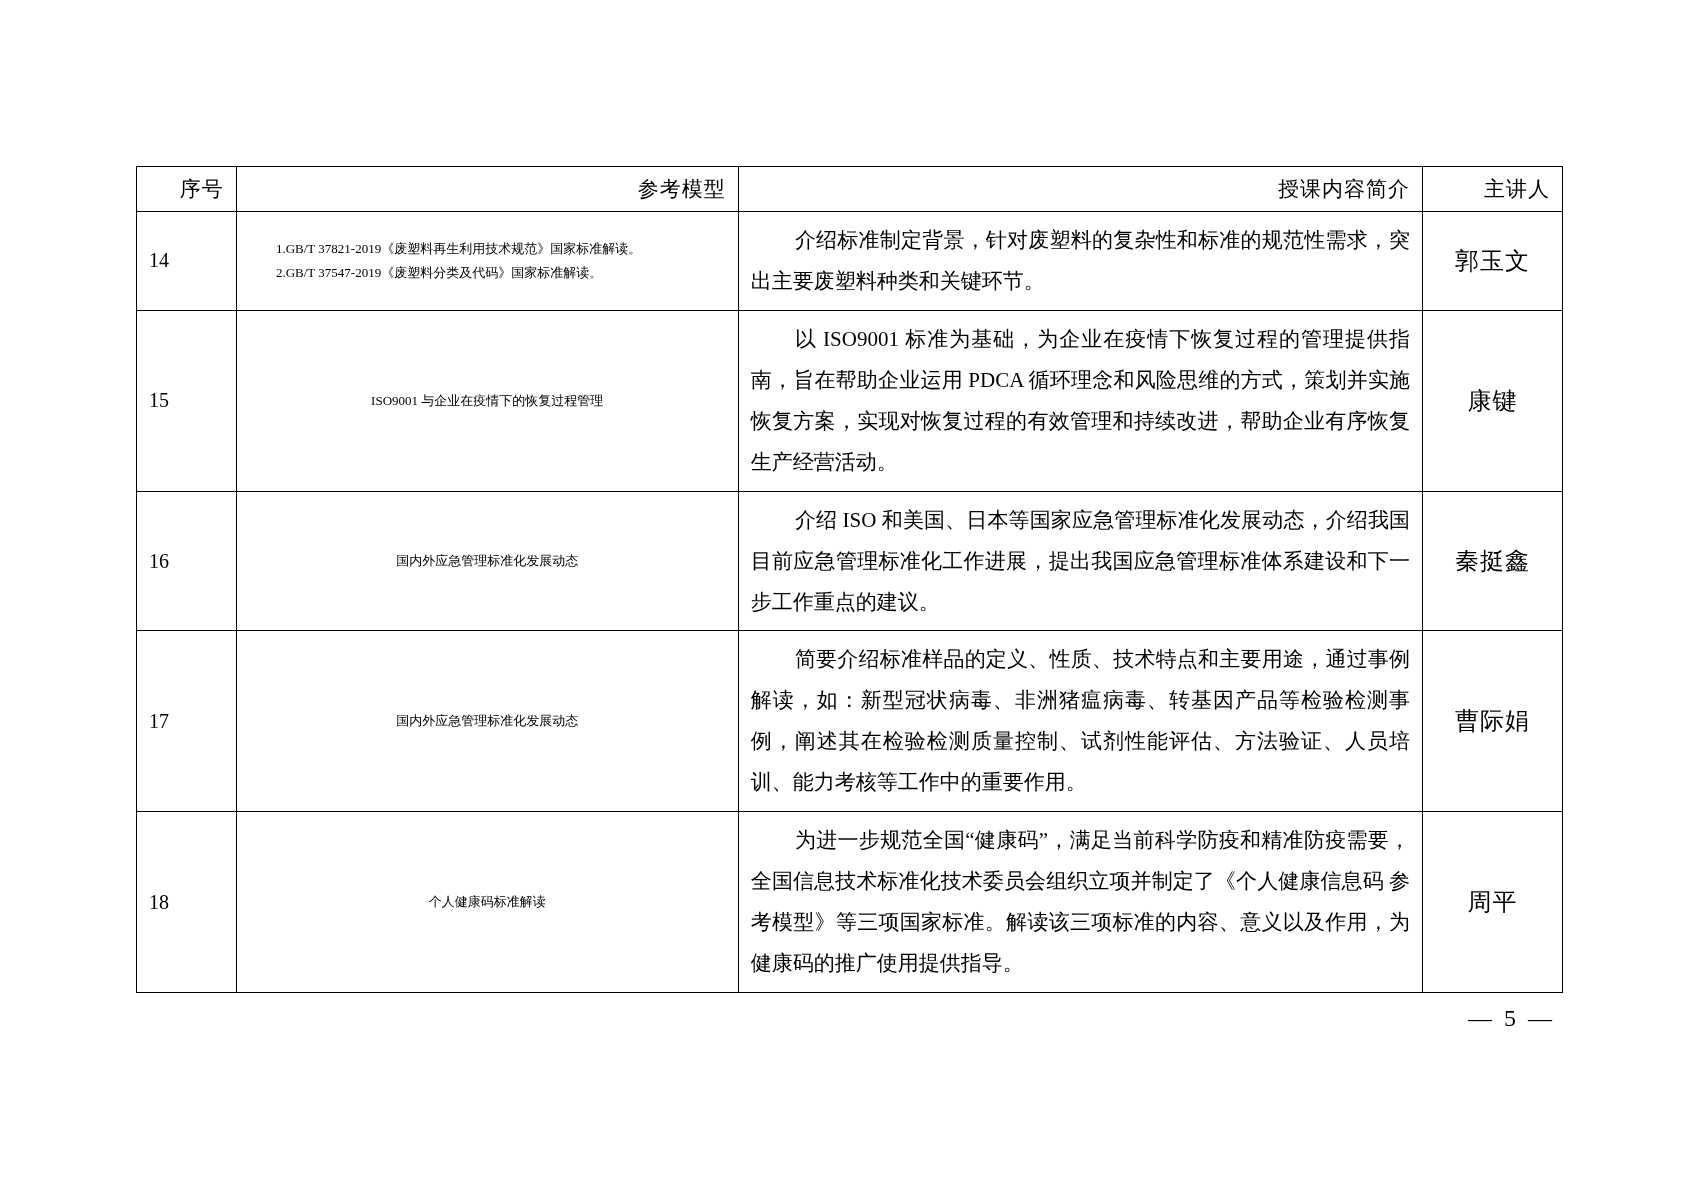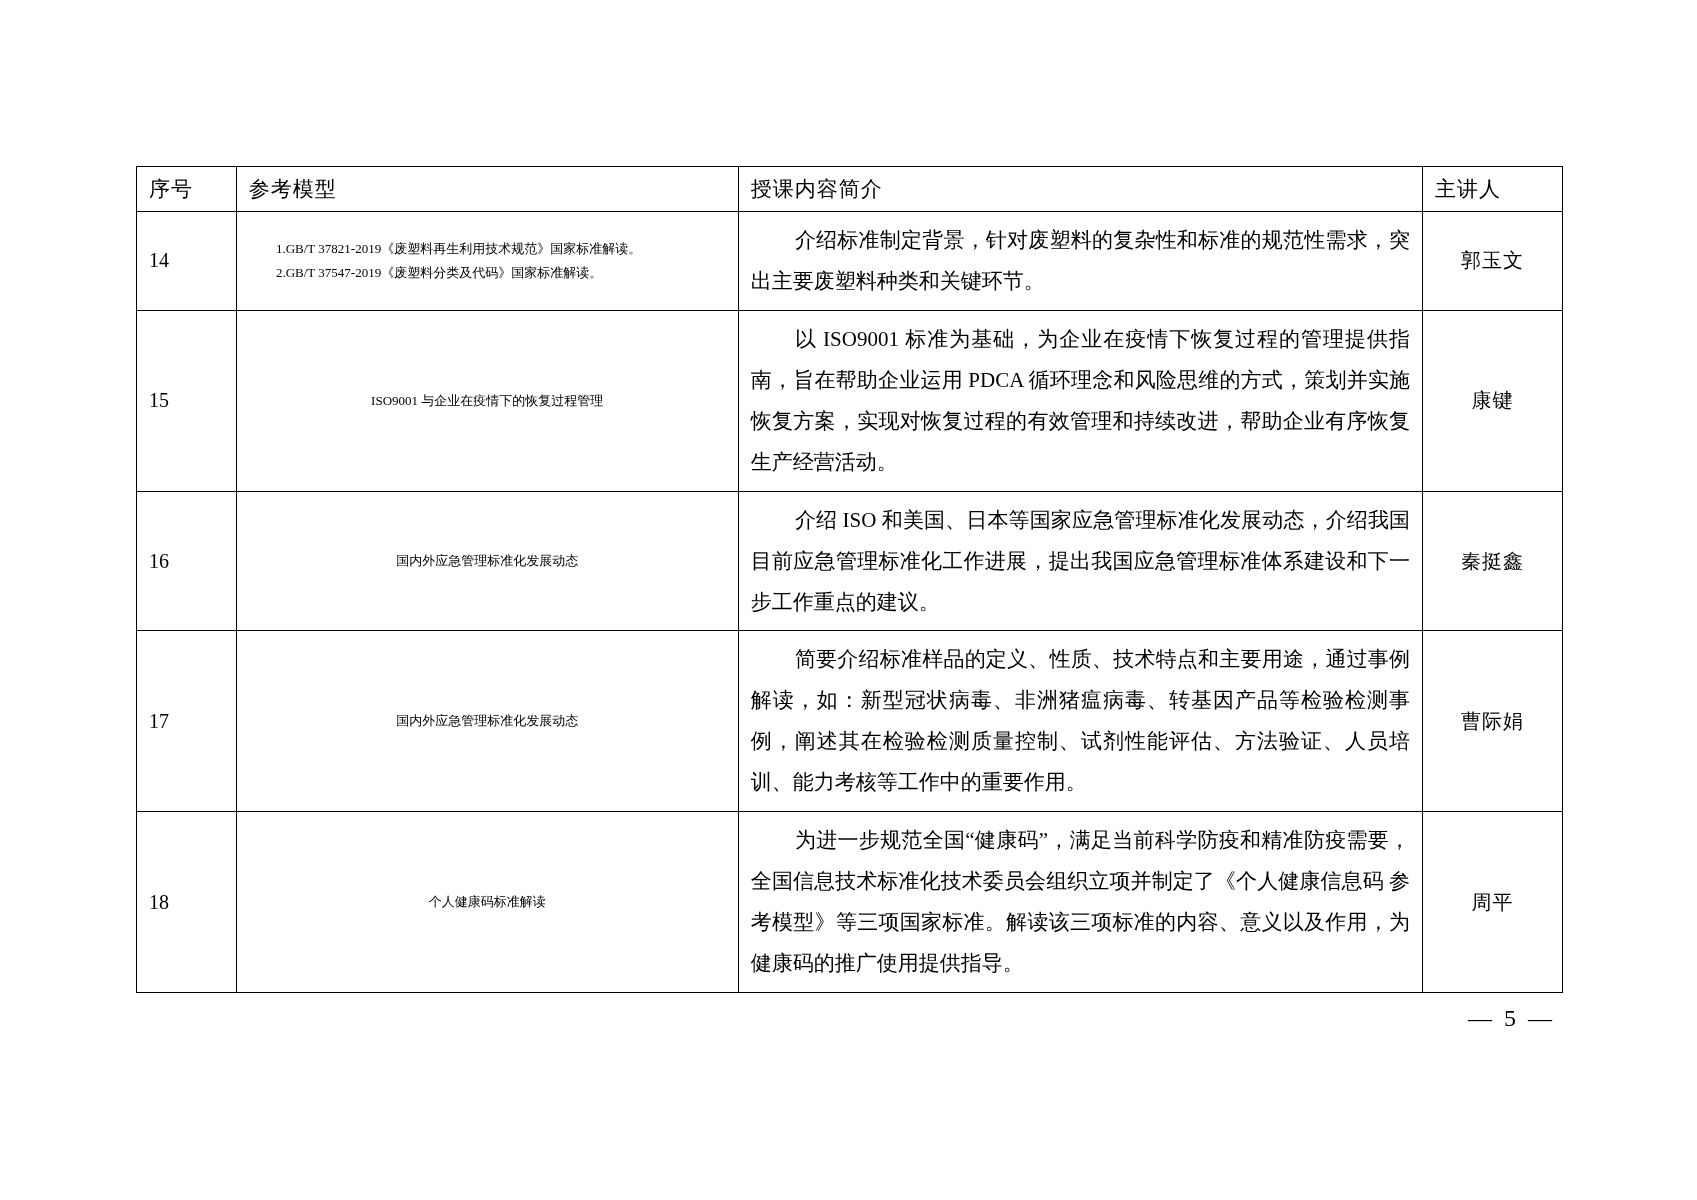--- a/index.html
+++ b/index.html
@@ -35,21 +35,21 @@
     vertical-align: middle;
     padding: 8px 12px;
     font-weight: normal;
   }
   .col-no      { width: 74px; }
   .col-title   { width: 474px; }
   .col-desc    { width: 655px; }
   .col-speaker { width: 114px; }
 
   thead td {
-    text-align: left;
+    text-align: right;
     font-size: 21px;
     letter-spacing: 1px;
     padding: 9px 6px;
   }
   .cell-no {
     text-align: left;
     font-size: 20px;
   }
   .cell-title {
     font-size: 13px;
@@ -67,21 +67,21 @@
   .cell-desc {
     font-size: 21px;
     line-height: 1.95;
     text-align: justify;
     text-justify: inter-ideograph;
     text-indent: 2.1em;
     padding: 10px 14px;
   }
   .cell-speaker {
     text-align: center;
-    font-size: 20px;
+    font-size: 24px;
     letter-spacing: 1px;
   }
   .page-number {
     position: absolute;
     right: 142px;
     bottom: 168px;
     font-size: 24px;
     letter-spacing: 3px;
     color: #000000;
   }

